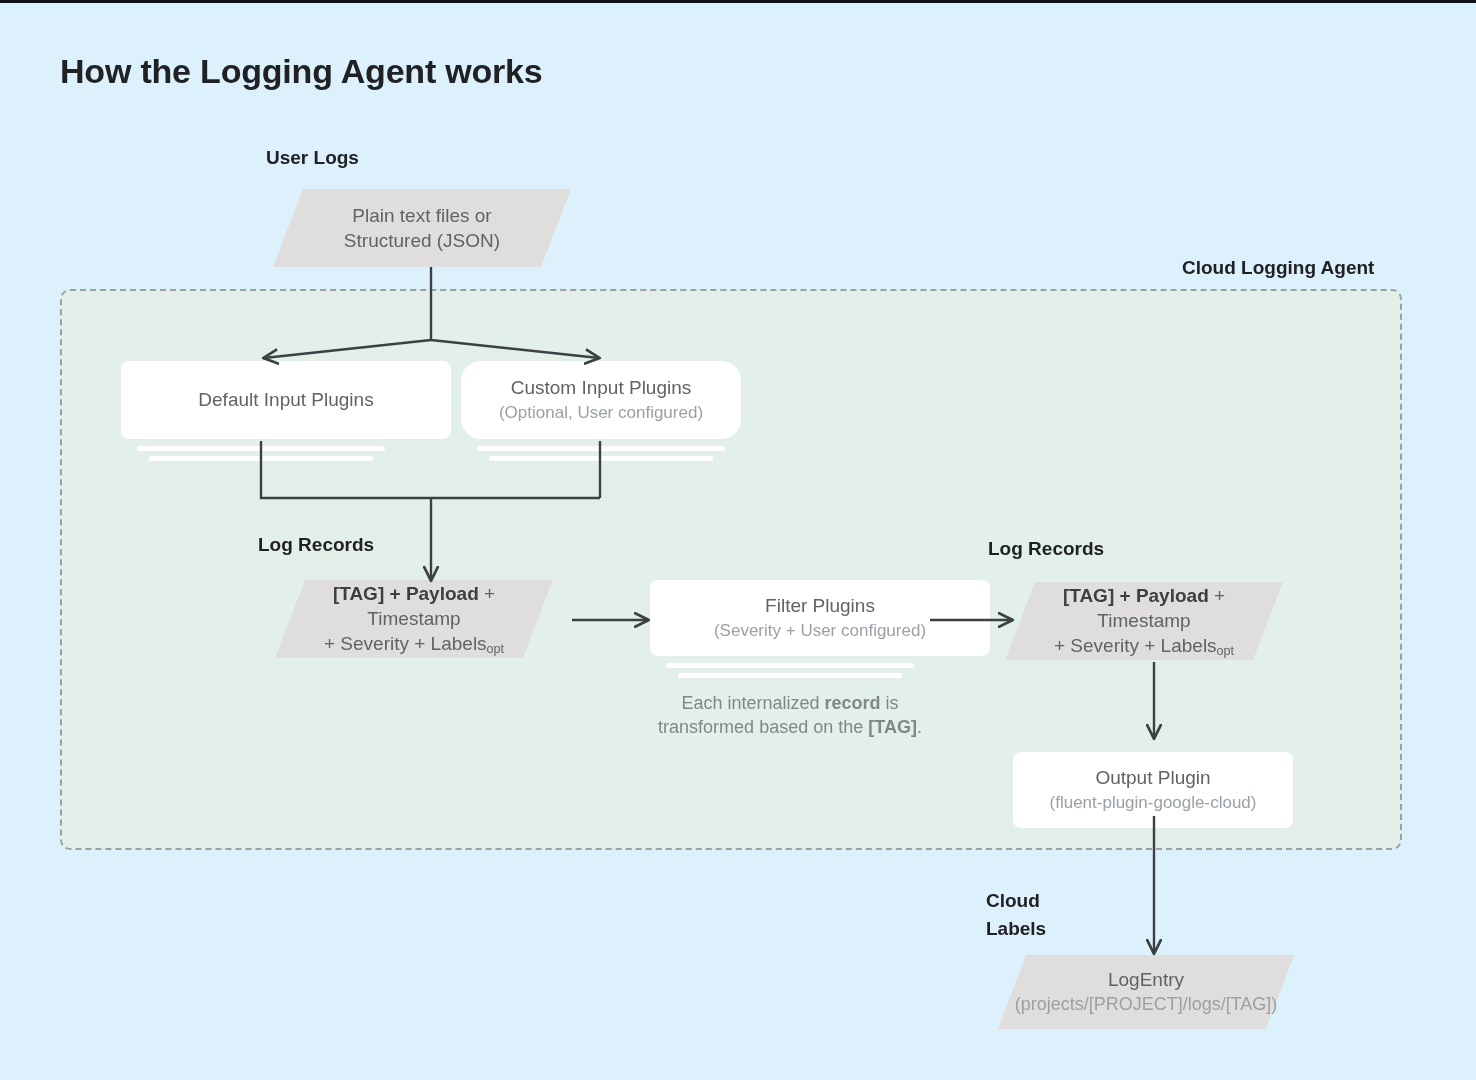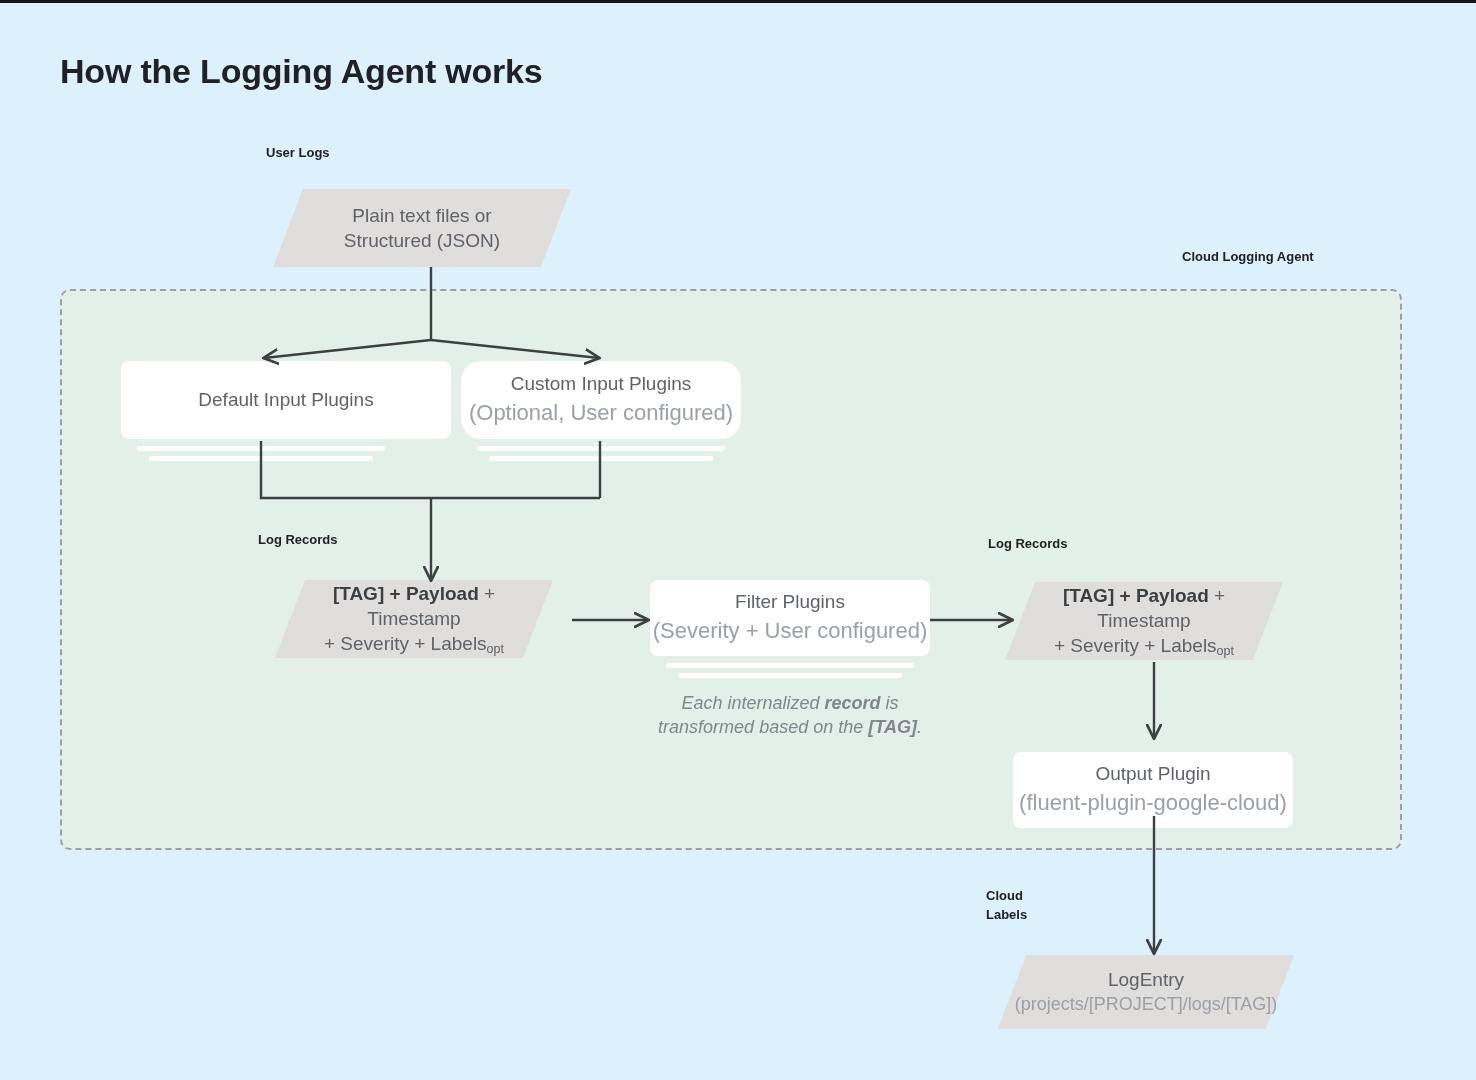--- a/index.html
+++ b/index.html
@@ -40,28 +40,28 @@
     top: 289px;
     width: 1342px;
     height: 561px;
     background: #e3f0ea;
     border: 2px dashed #9aa0a6;
     border-radius: 10px;
     box-sizing: border-box;
   }
   .section-label {
     position: absolute;
-    font-size: 13px;
+    font-size: 19px;
     font-weight: bold;
     color: #202124;
     white-space: nowrap;
     line-height: 1.45;
   }
   #label-user-logs   { left: 266px; top: 144px; }
-  #label-agent       { left: 1182px; top: 248px; }
+  #label-agent       { left: 1182px; top: 254px; }
   #label-logrec-left { left: 258px; top: 531px; }
   #label-logrec-right{ left: 988px; top: 535px; }
   #label-cloud-logging { left: 986px; top: 879px; margin-top: 8px; }
 
   
   .para {
     position: absolute;
     background: #e0dedd;
     transform: skewX(-21deg);
   }
@@ -95,44 +95,43 @@
     background: #ffffff;
     border-radius: 8px;
     display: flex;
     flex-direction: column;
     align-items: center;
     justify-content: center;
     text-align: center;
     box-sizing: border-box;
   }
   .card .card-title { font-size: 19px; color: #5f6368; line-height: 1.3; }
-  .card .card-sub   { font-size: 22px; color: #9aa0a6; line-height: 1.3; margin-top: 2px; }
+  .card .card-sub   { font-size: 17px; color: #9aa0a6; line-height: 1.3; margin-top: 2px; }
 
   #card-default { left: 121px;  top: 361px; width: 330px; height: 78px; }
   #card-custom  { left: 461px;  top: 361px; width: 280px; height: 78px; border-radius: 20px; }
-  #card-filter  { left: 650px;  top: 580px; width: 280px; height: 76px; }
+  #card-filter  { left: 650px;  top: 580px; width: 340px; height: 76px; }
   #card-output  { left: 1013px; top: 740px; width: 280px; height: 76px; margin-top: 12px; }
 
   
   .stack-bar {
     position: absolute;
     background: #ffffff;
     height: 5px;
     border-radius: 2px;
   }
 
   
   #caption {
     position: absolute;
     left: 640px;
     top: 692px;
     width: 300px;
     text-align: center;
     font-size: 18px;
-    font-style: italic;
     color: #80868b;
     line-height: 1.32;
   }
   #caption b { font-weight: bold; }
 
   
   #wires {
     position: absolute;
     left: 0; top: 0;
     width: 1476px; height: 1080px;

